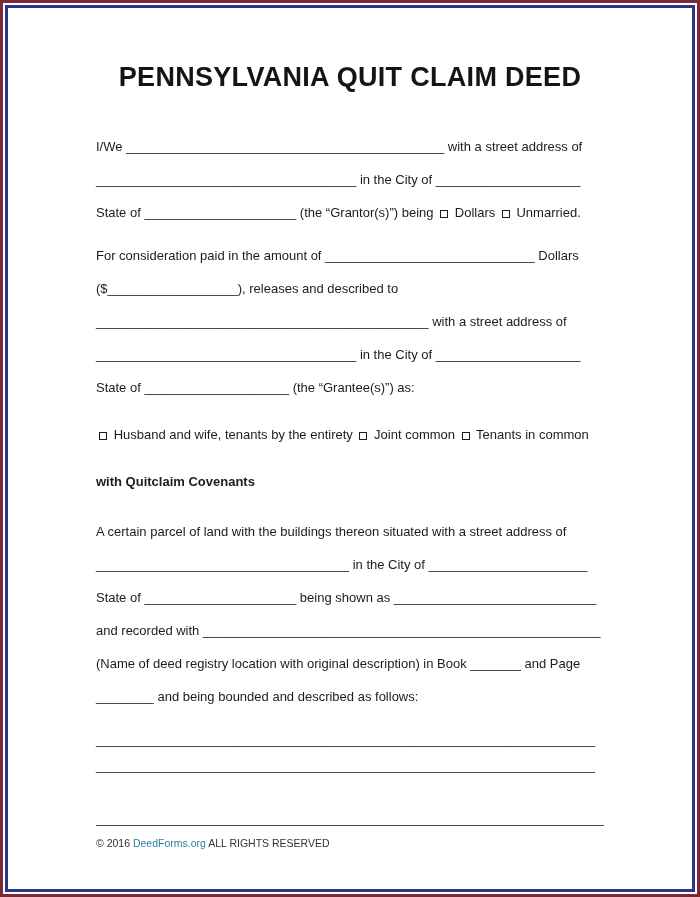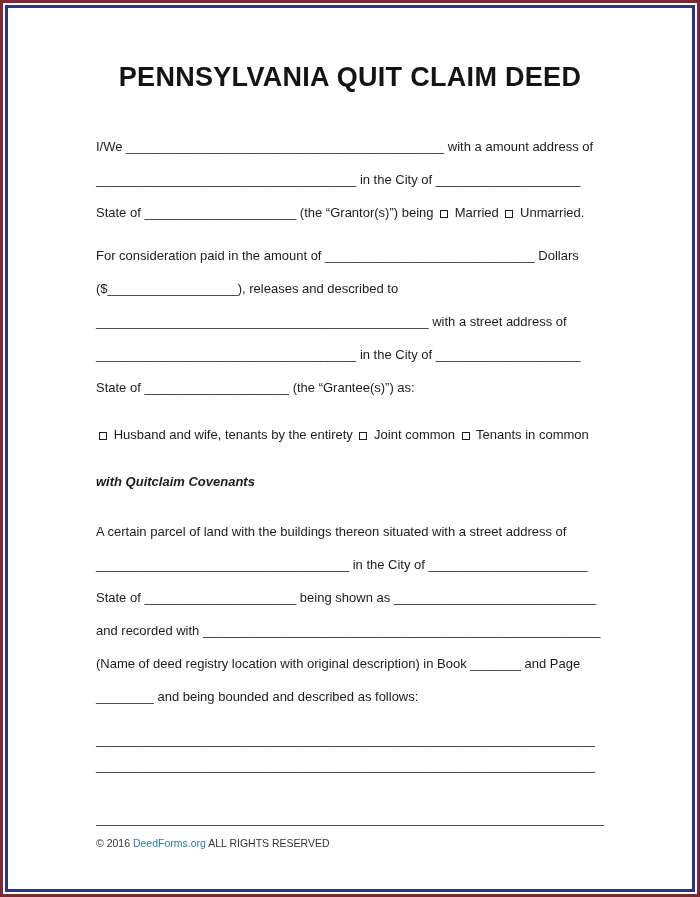--- a/index.html
+++ b/index.html
@@ -41,21 +41,20 @@
     margin: 0 0 17px 0;
     white-space: nowrap;
   }
   .gap-md { margin-bottom: 27px; }
   .gap-lg { margin-bottom: 31px; }
   .gap-xl { margin-bottom: 34px; }
   .gap-sm { margin-bottom: 10px; }
 
   .covenants-line {
     font-weight: bold;
-    font-style: italic;
   }
 
   .checkbox {
     display: inline-block;
     width: 8px;
     height: 8px;
     border: 1.5px solid #1c1c1c;
     margin: 0 3px;
     vertical-align: -1px;
     background: #ffffff;
@@ -80,26 +79,26 @@
 </head>
 <body>
 
 <div class="page-outer">
   <div class="page-inner">
 
     <h1 class="doc-title">PENNSYLVANIA QUIT CLAIM DEED</h1>
 
     <div>
 
-      <p class="line">I/We ____________________________________________ with a amount address of</p>
+      <p class="line">I/We ____________________________________________ with a street address of</p>
       <p class="line">____________________________________ in the City of ____________________</p>
       <p class="line gap-md">
         <span>State of _____________________ (the “Grantor(s)”) being</span>
         <span class="checkbox"></span>
-        <span>Married</span>
+        <span>Dollars</span>
         <span class="checkbox"></span>
         <span>Unmarried.</span>
       </p>
 
       <p class="line">For consideration paid in the amount of _____________________________ Dollars</p>
       <p class="line">($__________________), releases and described to</p>
       <p class="line">______________________________________________ with a street address of</p>
       <p class="line">____________________________________ in the City of ____________________</p>
       <p class="line gap-lg">State of ____________________ (the “Grantee(s)”) as:</p>
 

